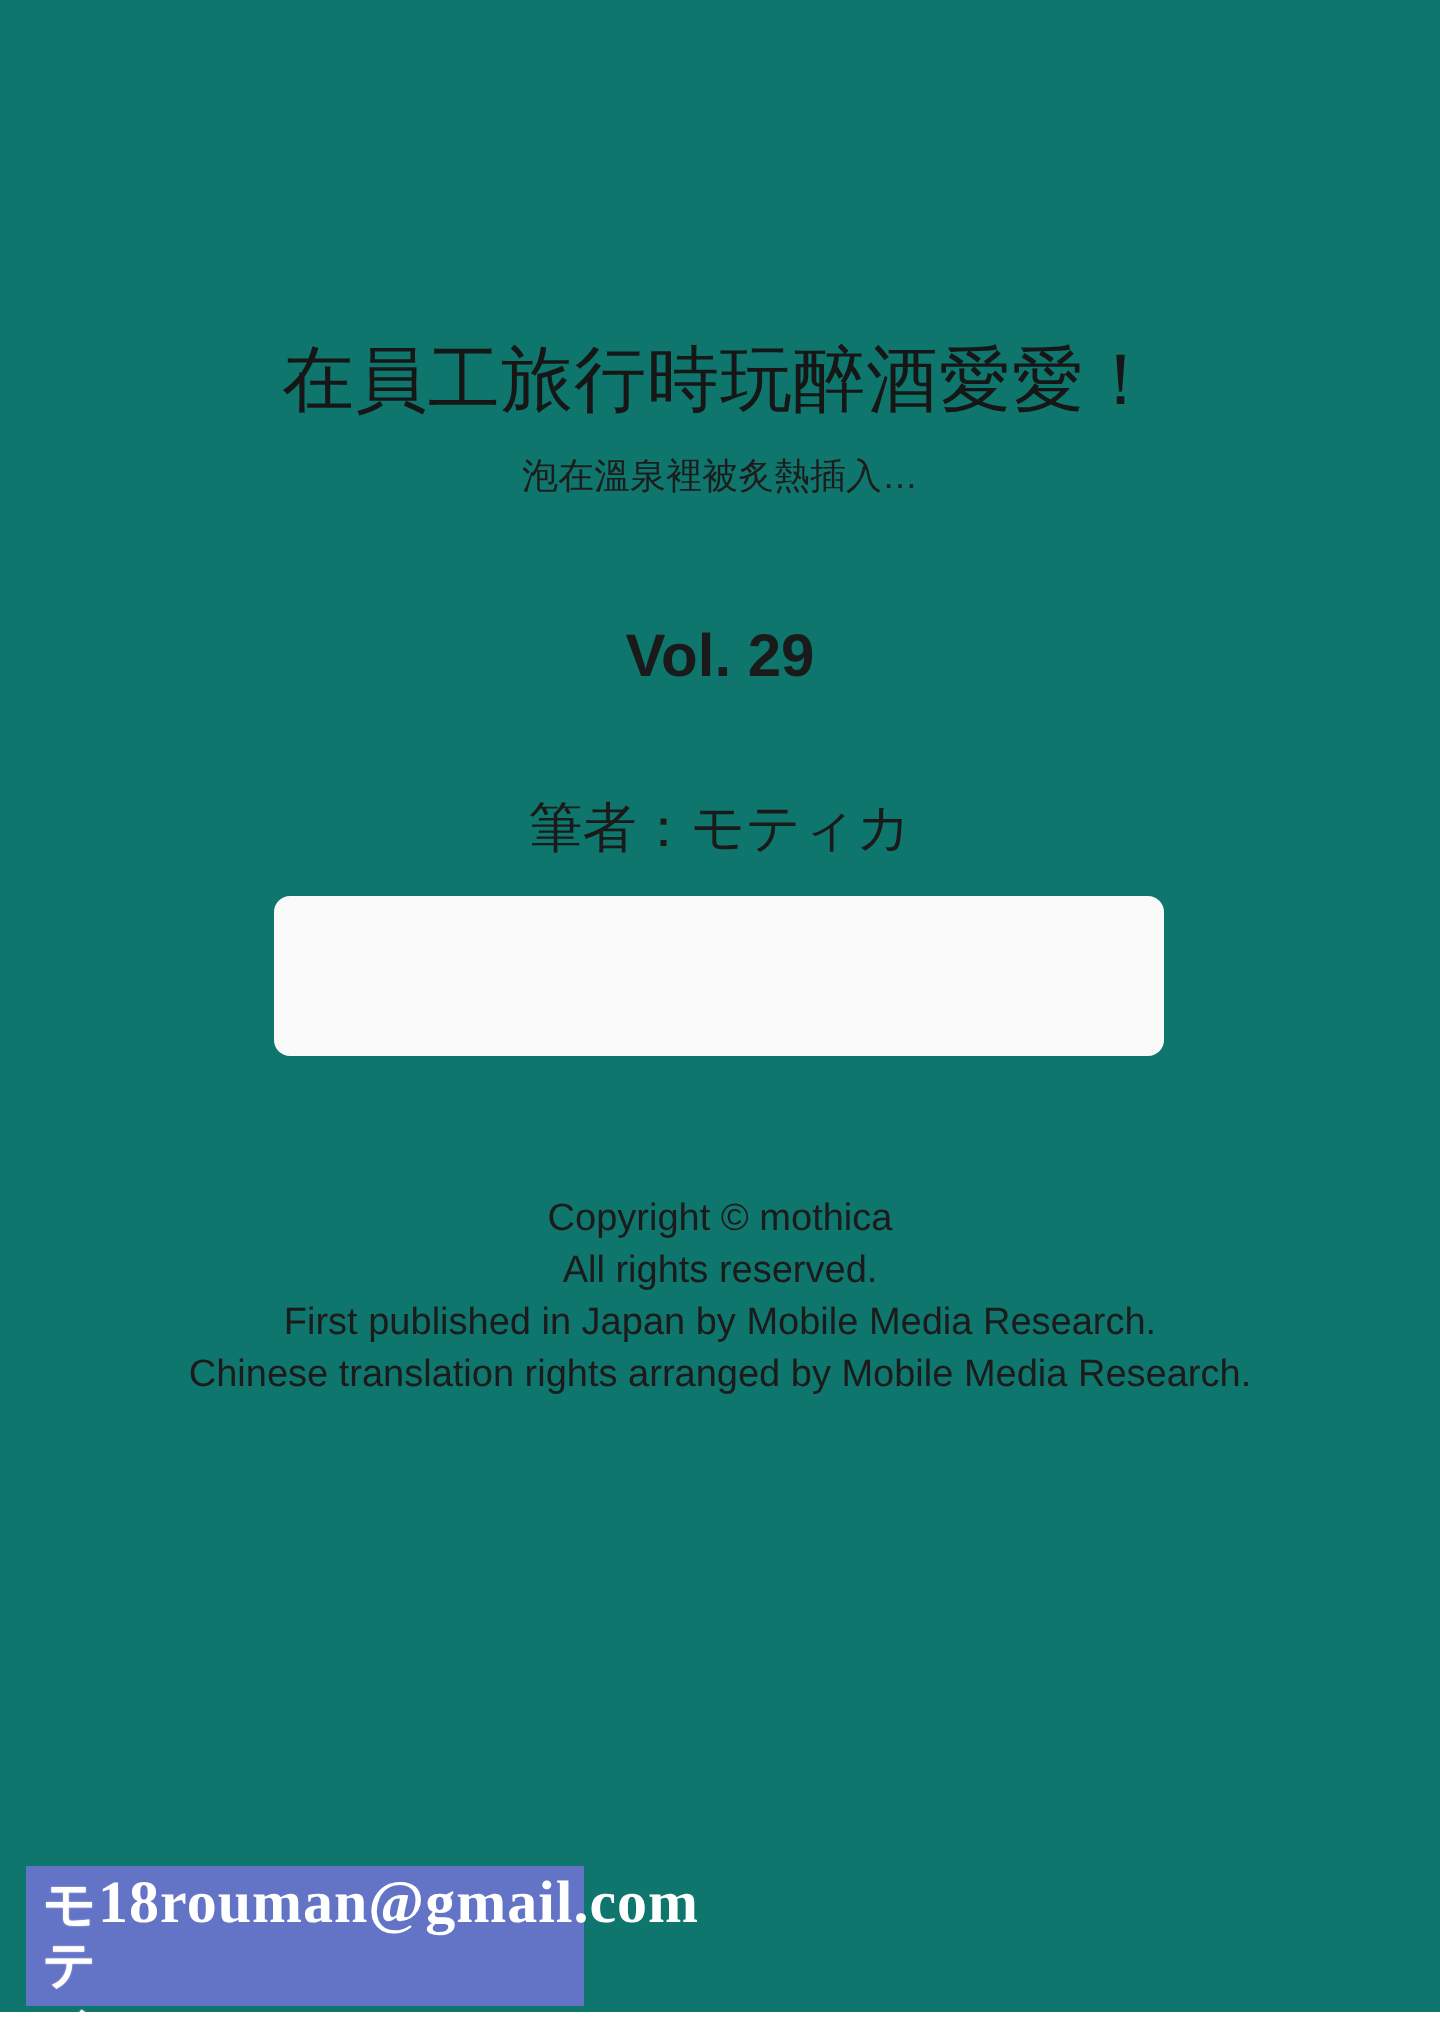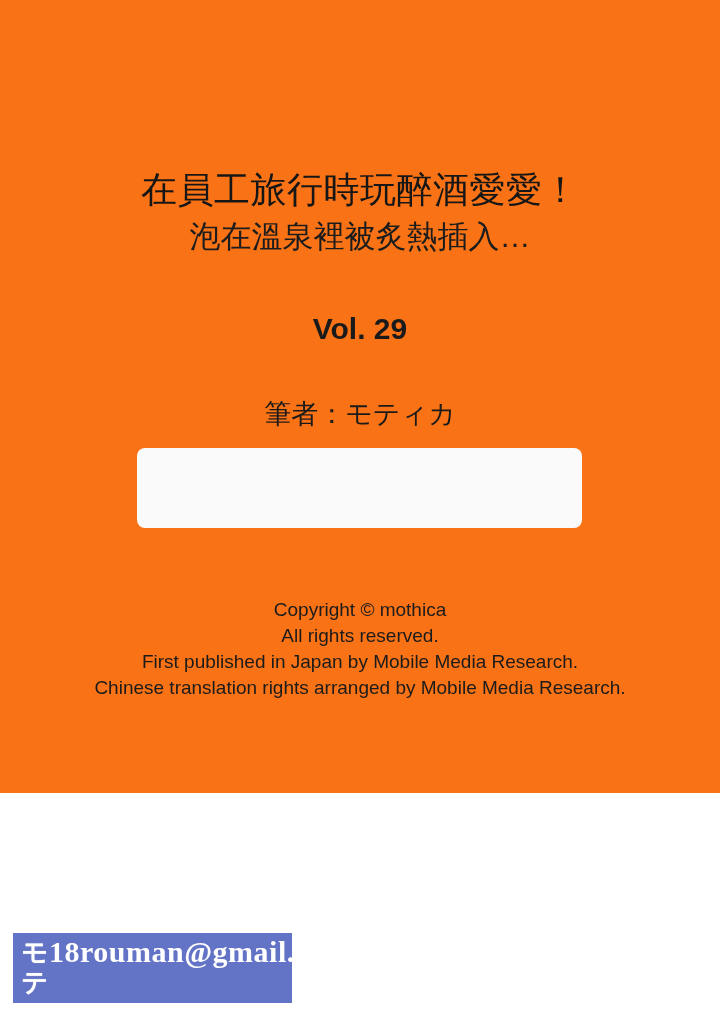--- a/index.html
+++ b/index.html
@@ -1,42 +1,42 @@
 <!DOCTYPE html>
 <html><head>
 <meta charset="utf-8">
 <style>
   * { margin: 0; padding: 0; box-sizing: border-box; }
   html, body { width: 720px; height: 1011px; background: #ffffff; overflow: hidden; }
   .page {
     position: relative;
     width: 720px;
-    height: 793px;
-    background: #f97316;
+    height: 1006px;
+    background: #0f766e;
     font-family: "Liberation Sans", sans-serif;
     color: #1c1c1c;
     padding-left: 15px;
   }
   .centered {
     position: absolute;
     left: 0;
     right: 0;
     text-align: center;
     white-space: nowrap;
   }
   .page-title {
     top: 166px;
     font-size: 36px;
     font-weight: 500;
     letter-spacing: 0.5px;
     color: #161616;
   }
   .page-subtitle {
-    top: 216px;
-    font-size: 31px;
+    top: 226px;
+    font-size: 18px;
     font-weight: 400;
     color: #1c1c1c;
   }
   .volume-label {
     top: 312px;
     font-size: 30px;
     font-weight: 700;
     color: #1a1a1a;
   }
   .author-line {

